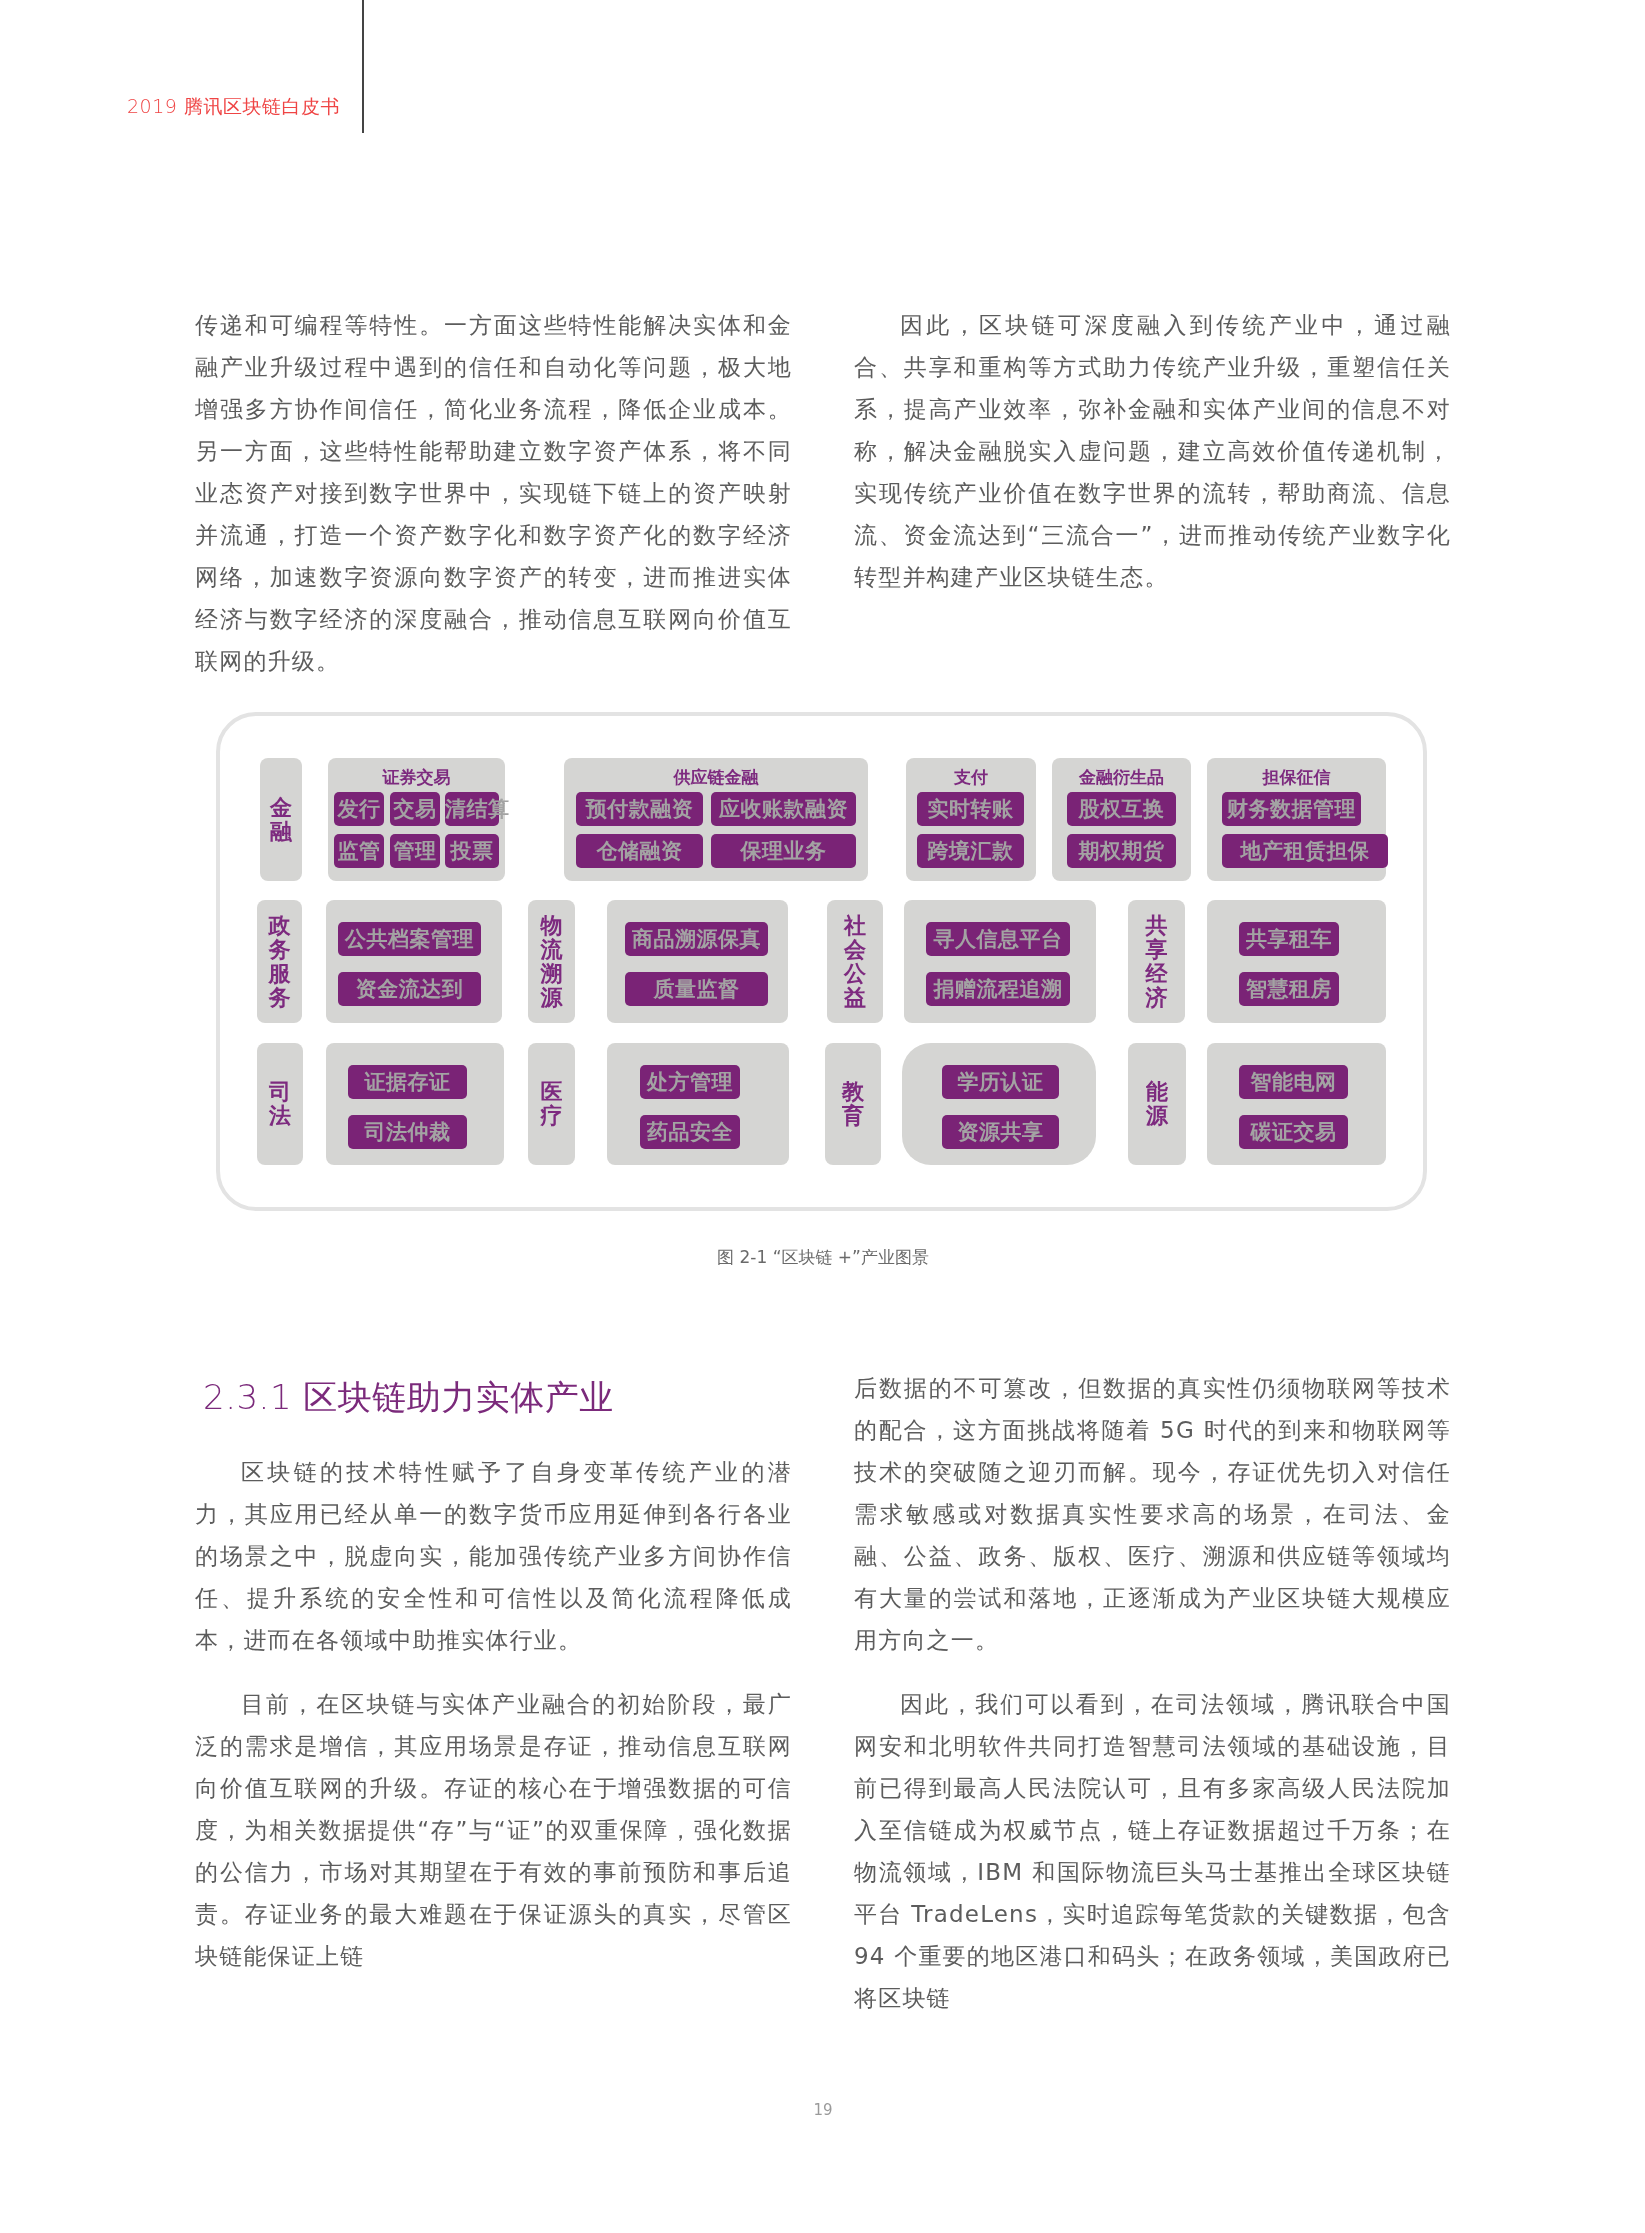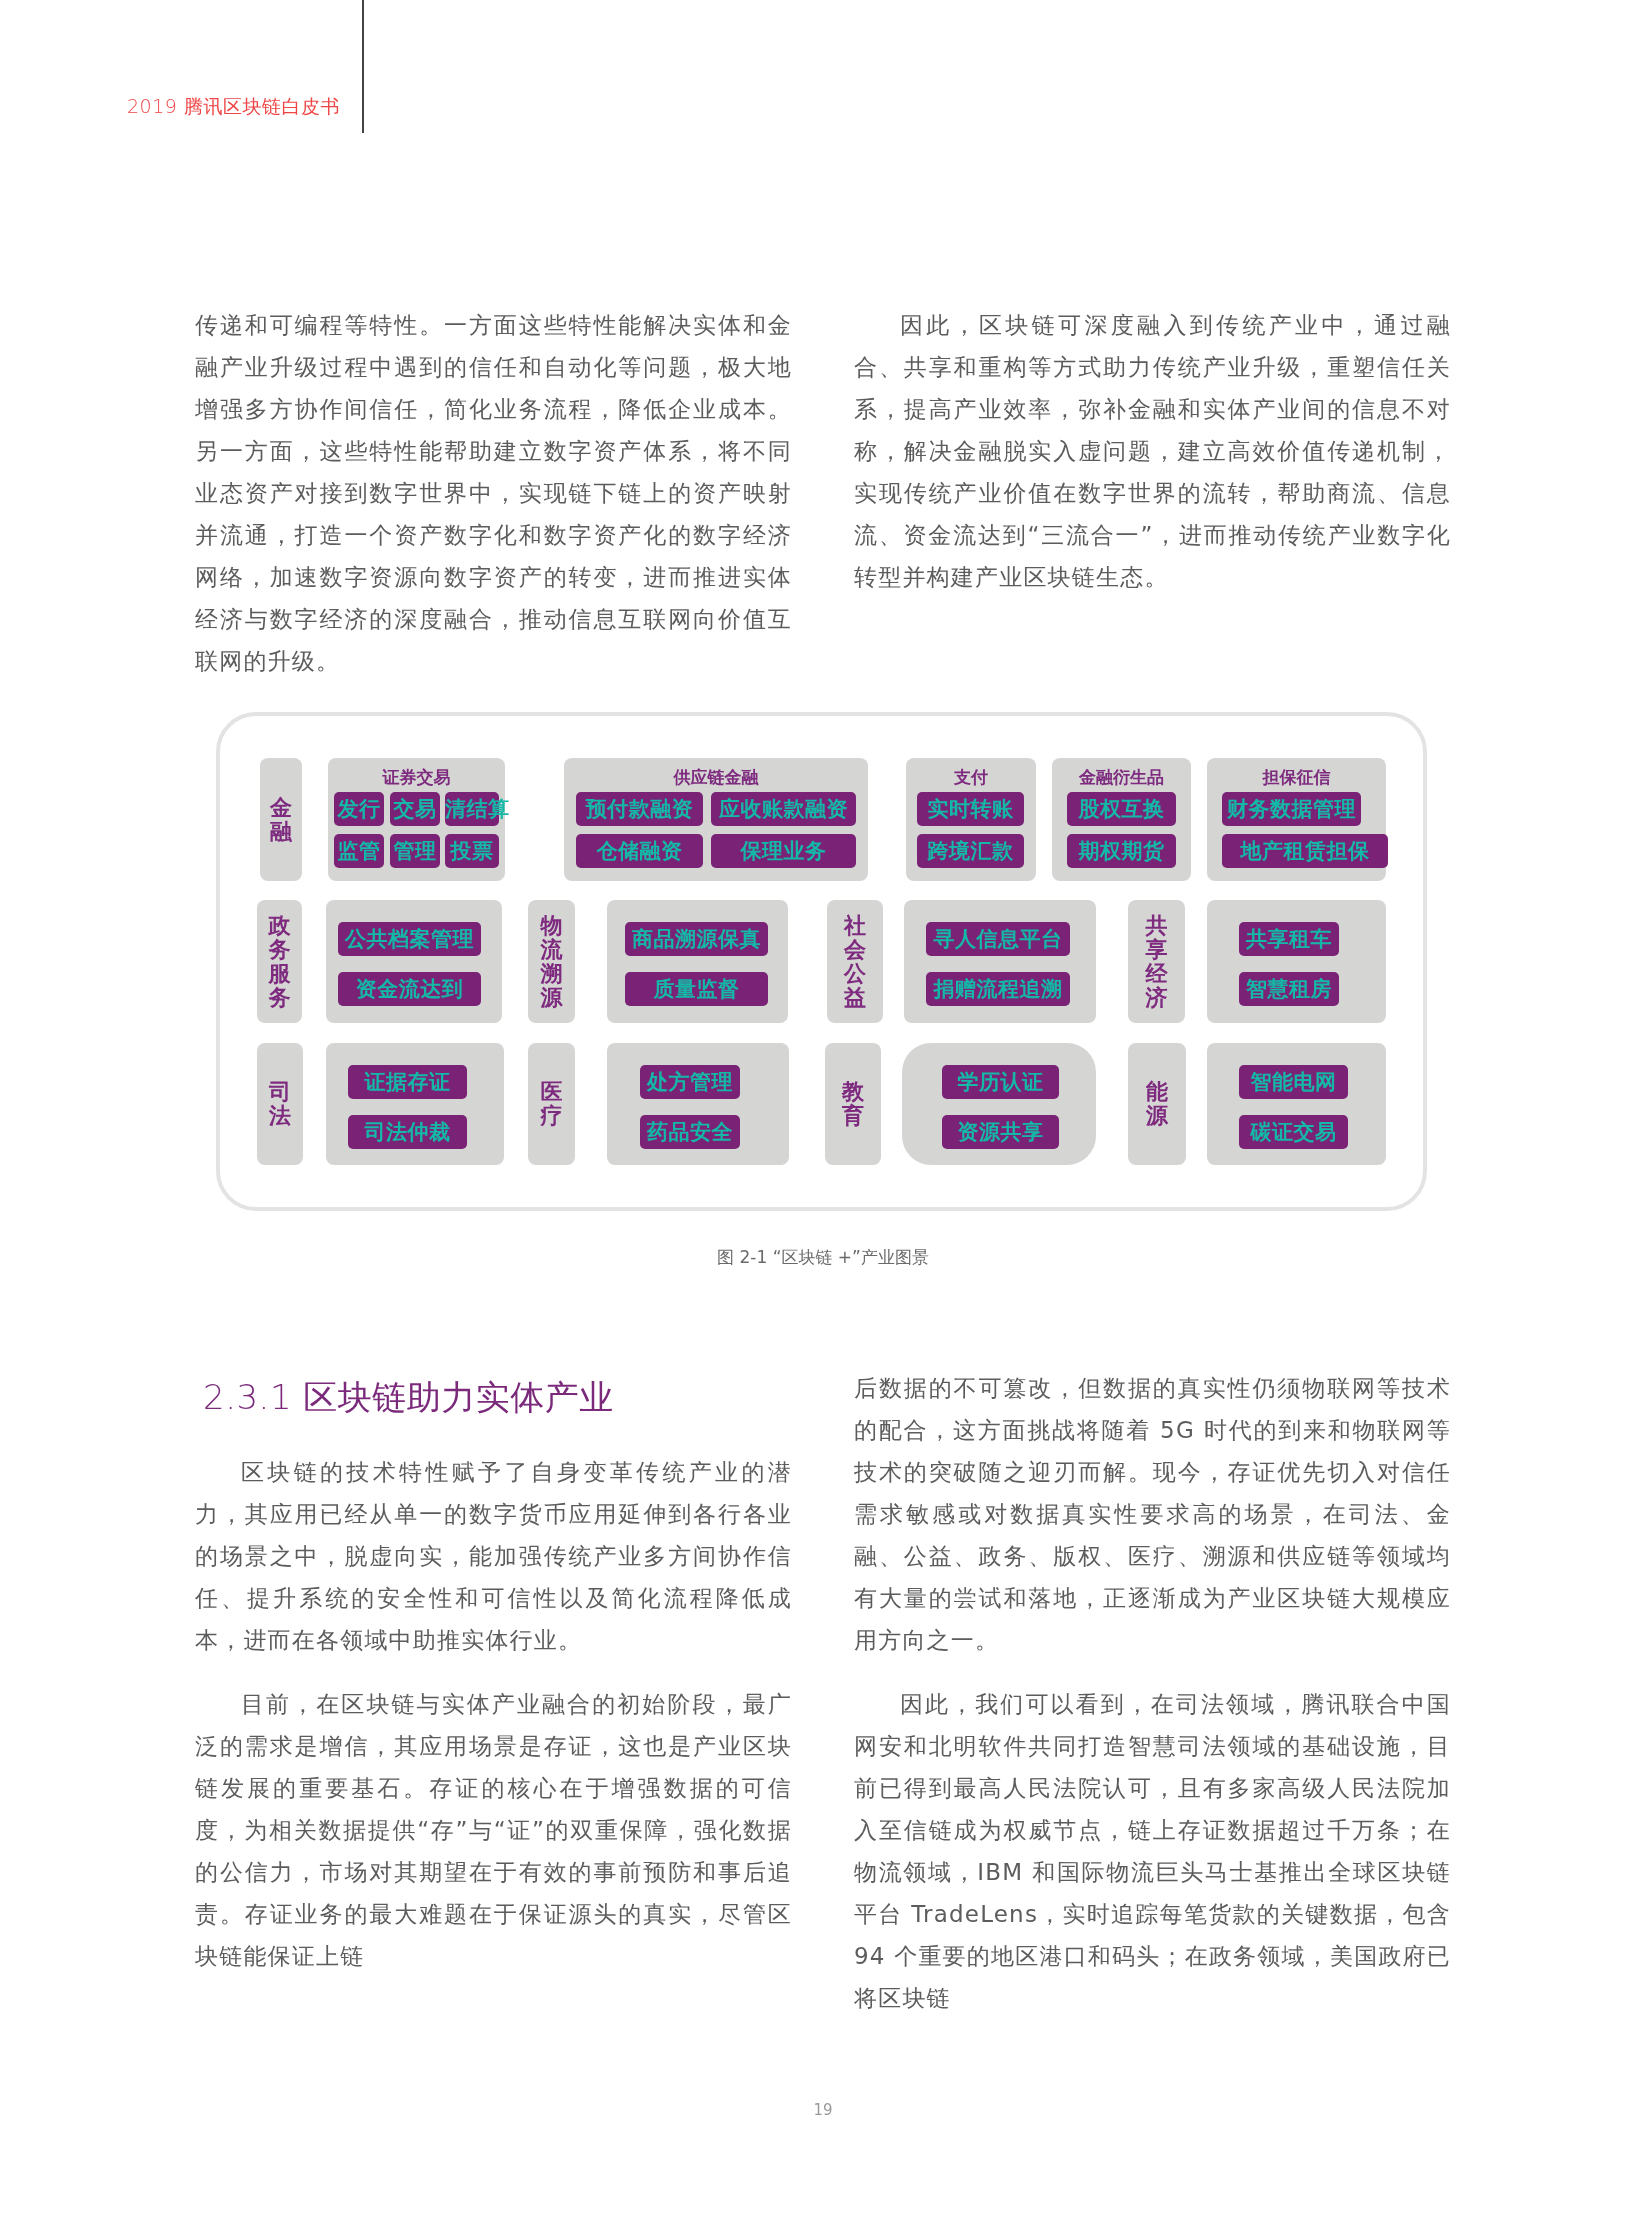--- a/index.html
+++ b/index.html
@@ -23,21 +23,21 @@
 
   
   .diagram { position: absolute; left: 216px; top: 712px; width: 1211px; height: 499px;
              border: 4px solid #e3e3e3; border-radius: 40px; box-sizing: border-box; background: #fff; }
   .tile { position: absolute; background: #d5d5d3; border-radius: 8px; }
   .vlabel { position: absolute; display: flex; flex-direction: column; align-items: center; justify-content: center;
             color: #7d2a7f; font-weight: bold; font-size: 22px; line-height: 24px; }
   .vlabel span { display: block; }
   .group-title { position: absolute; left: 0; right: 0; top: 8px; text-align: center; color: #7d2a7f;
                  font-weight: bold; font-size: 17px; }
-  .pill { position: absolute; background: #7a2376; color: #14b8a6; border-radius: 5px; font-size: 21px;
+  .pill { position: absolute; background: #7a2376; color: #a3a3a3; border-radius: 5px; font-size: 21px;
           font-weight: bold; text-align: center; line-height: 34px; height: 34px; white-space: nowrap; letter-spacing: 0.5px; }
 
   .caption { position: absolute; left: 0; width: 1646px; top: 1246px; text-align: center; font-size: 17px; color: #6a6a6a; }
   .page-number { position: absolute; left: 0; width: 1646px; top: 2101px; text-align: center; font-size: 15px; color: #9a9a9a; }
 </style>
 </head>
 <body>
 
 <div class="header-title">2019 腾讯区块链白皮书</div>
 <div class="header-rule"></div>
@@ -155,21 +155,21 @@
     <div class="pill" style="left:32px;top:72px;width:109px;">碳证交易</div>
   </div>
 </div>
 
 <div class="caption">图 2-1 “区块链 +”产业图景</div>
 
 <div class="section-title">2.3.1 区块链助力实体产业</div>
 
 <div class="col col-l-bot">
   <p class="indent">区块链的技术特性赋予了自身变革传统产业的潜力，其应用已经从单一的数字货币应用延伸到各行各业的场景之中，脱虚向实，能加强传统产业多方间协作信任、提升系统的安全性和可信性以及简化流程降低成本，进而在各领域中助推实体行业。</p>
-  <p class="indent">目前，在区块链与实体产业融合的初始阶段，最广泛的需求是增信，其应用场景是存证，这也是产业区块链发展的重要基石。存证的核心在于增强数据的可信度，为相关数据提供“存”与“证”的双重保障，强化数据的公信力，市场对其期望在于有效的事前预防和事后追责。存证业务的最大难题在于保证源头的真实，尽管区块链能保证上链</p>
+  <p class="indent">目前，在区块链与实体产业融合的初始阶段，最广泛的需求是增信，其应用场景是存证，推动信息互联网向价值互联网的升级。存证的核心在于增强数据的可信度，为相关数据提供“存”与“证”的双重保障，强化数据的公信力，市场对其期望在于有效的事前预防和事后追责。存证业务的最大难题在于保证源头的真实，尽管区块链能保证上链</p>
 </div>
 <div class="col col-r-bot">
   <p>后数据的不可篡改，但数据的真实性仍须物联网等技术的配合，这方面挑战将随着 5G 时代的到来和物联网等技术的突破随之迎刃而解。现今，存证优先切入对信任需求敏感或对数据真实性要求高的场景，在司法、金融、公益、政务、版权、医疗、溯源和供应链等领域均有大量的尝试和落地，正逐渐成为产业区块链大规模应用方向之一。</p>
   <p class="indent">因此，我们可以看到，在司法领域，腾讯联合中国网安和北明软件共同打造智慧司法领域的基础设施，目前已得到最高人民法院认可，且有多家高级人民法院加入至信链成为权威节点，链上存证数据超过千万条；在物流领域，IBM 和国际物流巨头马士基推出全球区块链平台 TradeLens，实时追踪每笔货款的关键数据，包含 94 个重要的地区港口和码头；在政务领域，美国政府已将区块链</p>
 </div>
 
 <div class="page-number">19</div>
 
 
 </body></html>

